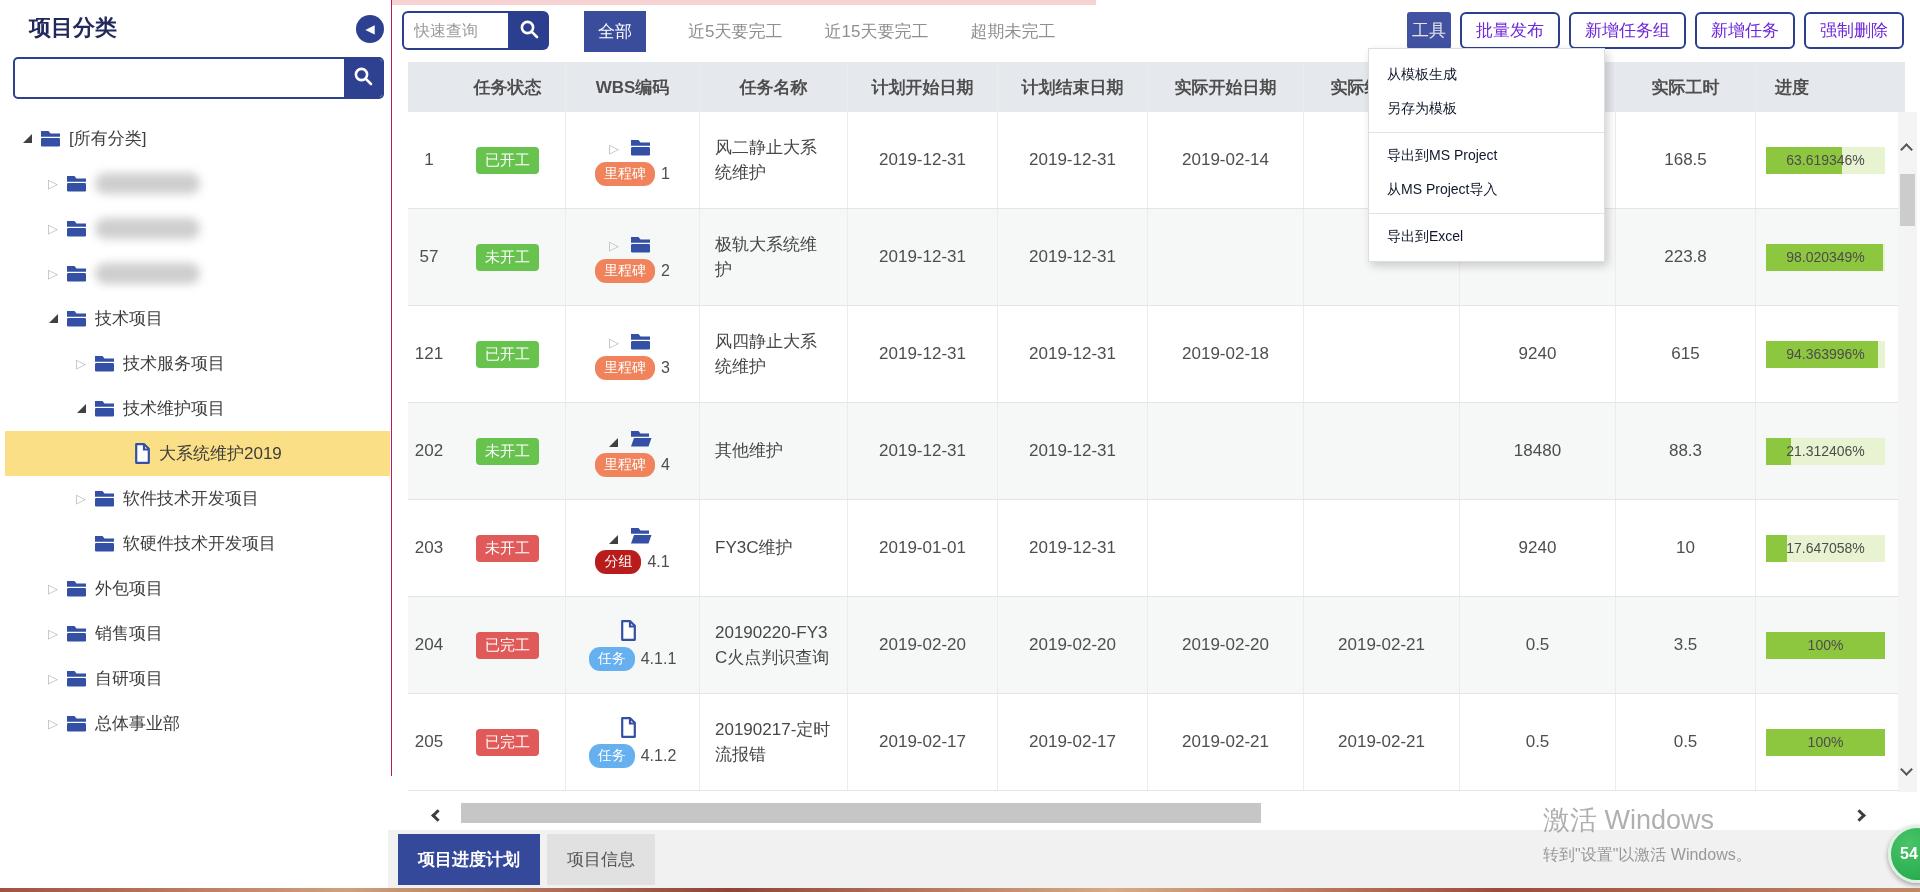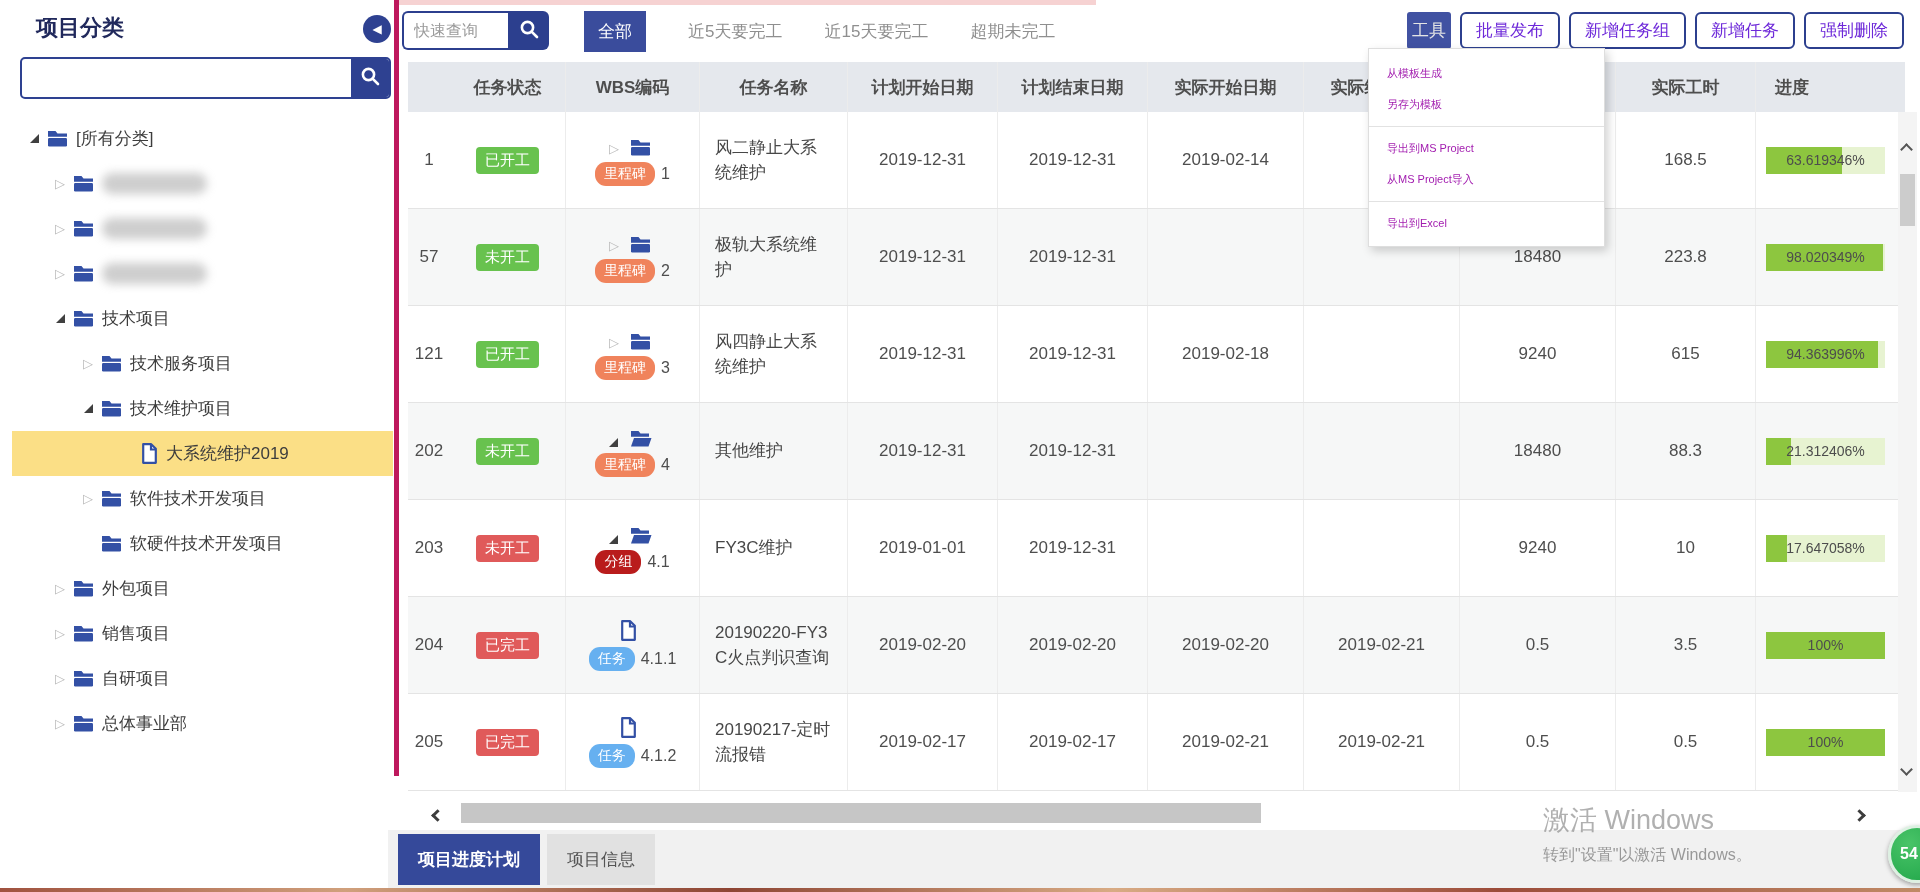--- a/index.html
+++ b/index.html
@@ -1,20 +1,20 @@
 <!DOCTYPE html>
 <html><head>
 <meta charset="utf-8">
 <style>
   *{box-sizing:border-box;margin:0;padding:0}
   html,body{width:1920px;height:892px}
   body{position:relative;overflow:hidden;background:#fff;font-family:"Liberation Sans","DejaVu Sans",sans-serif}
 
   
-  .sidebar{position:absolute;left:12px;top:0;width:387px;height:776px;background:#fff;border-right:5px solid #be185d;z-index:2}
+  .sidebar{position:absolute;left:5px;top:0;width:387px;height:776px;background:#fff;border-right:1px solid #be185d;z-index:2}
   .sb-title{position:absolute;left:24px;top:13px;font-size:22px;font-weight:bold;color:#21295c}
   .sb-collapse{position:absolute;left:351px;top:15px;width:28px;height:28px;border-radius:50%;background:#2e4191;color:#fff;display:flex;align-items:center;justify-content:center;font-size:12px;cursor:pointer}
   .sb-search{position:absolute;left:8px;top:57px;width:371px;height:42px;border:2px solid #2e4191;border-radius:5px;display:flex;background:#fff;overflow:hidden}
   .sb-search input{flex:1;border:none;outline:none;font-size:16px;padding:0 10px;background:transparent}
   .sb-search .mag-btn{width:38px;background:#2e4191;display:flex;align-items:center;justify-content:center;cursor:pointer}
   .tree{position:absolute;left:0;top:116px;right:1px}
   .tree-item{height:45px;display:flex;align-items:center;cursor:pointer}
   .lv0{padding-left:14px}.lv1{padding-left:40px}.lv2{padding-left:68px}.lv3{padding-left:108px}
   .tree-item.selected{background:#fbdf86}
   .exp{width:16px;display:flex;align-items:center;justify-content:center;margin-right:5px;flex:none}
@@ -34,21 +34,21 @@
   .filters{position:absolute;left:196px;top:0;height:62px;display:flex;align-items:center;gap:42px}
   .filter{font-size:17px;color:#8f8f8f;cursor:pointer;white-space:nowrap}
   .filter.active{background:#3a4c9c;color:#fff;padding:9px 14px}
   .actions{position:absolute;right:16px;top:12px;display:flex;gap:9px;height:37px}
   .btn{font-size:17px;white-space:nowrap;cursor:pointer;display:flex;align-items:center}
   .btn.filled{background:#4152a2;color:#e5e5e5;padding:0 5px;border-radius:3px;border:none}
   .btn.outline{background:#fff;color:#6d28d9;border:2px solid #2c3f8e;border-radius:6px;padding:0 14px}
 
   
   .menu{position:absolute;left:980px;top:48px;width:237px;background:#fff;border:1px solid #dedede;box-shadow:3px 4px 9px rgba(0,0,0,.18);z-index:10;padding:9px 0 7px}
-  .menu-item{padding:8px 18px;font-size:11px;color:#a21caf;cursor:pointer;white-space:nowrap}
+  .menu-item{padding:8px 18px;font-size:14px;color:#0f172a;cursor:pointer;white-space:nowrap}
   .menu-divider{border-top:1px solid #e2e2e2;margin:6px 0}
 
   
   .table{position:absolute;left:20px;top:62px;width:1497px;height:730px;overflow:hidden}
   .t-inner{width:1552px}
   .t-head{display:flex;height:50px;background:#e5e8ed;align-items:center}
   .hc{font-size:17px;font-weight:bold;color:#3b3b3b;border-right:1px solid #d4d7dc;height:100%;display:flex;align-items:center;justify-content:center}
   .t-body .t-row{display:flex;height:97px;border-bottom:1px solid #e4e4e4;align-items:center;background:#fff;cursor:pointer}
   .t-body .t-row:nth-child(even){background:#f6f7f7}
   .cell{height:100%;display:flex;align-items:center;justify-content:center;border-right:1px solid #ececec;font-size:17px;color:#4e4e4e}

